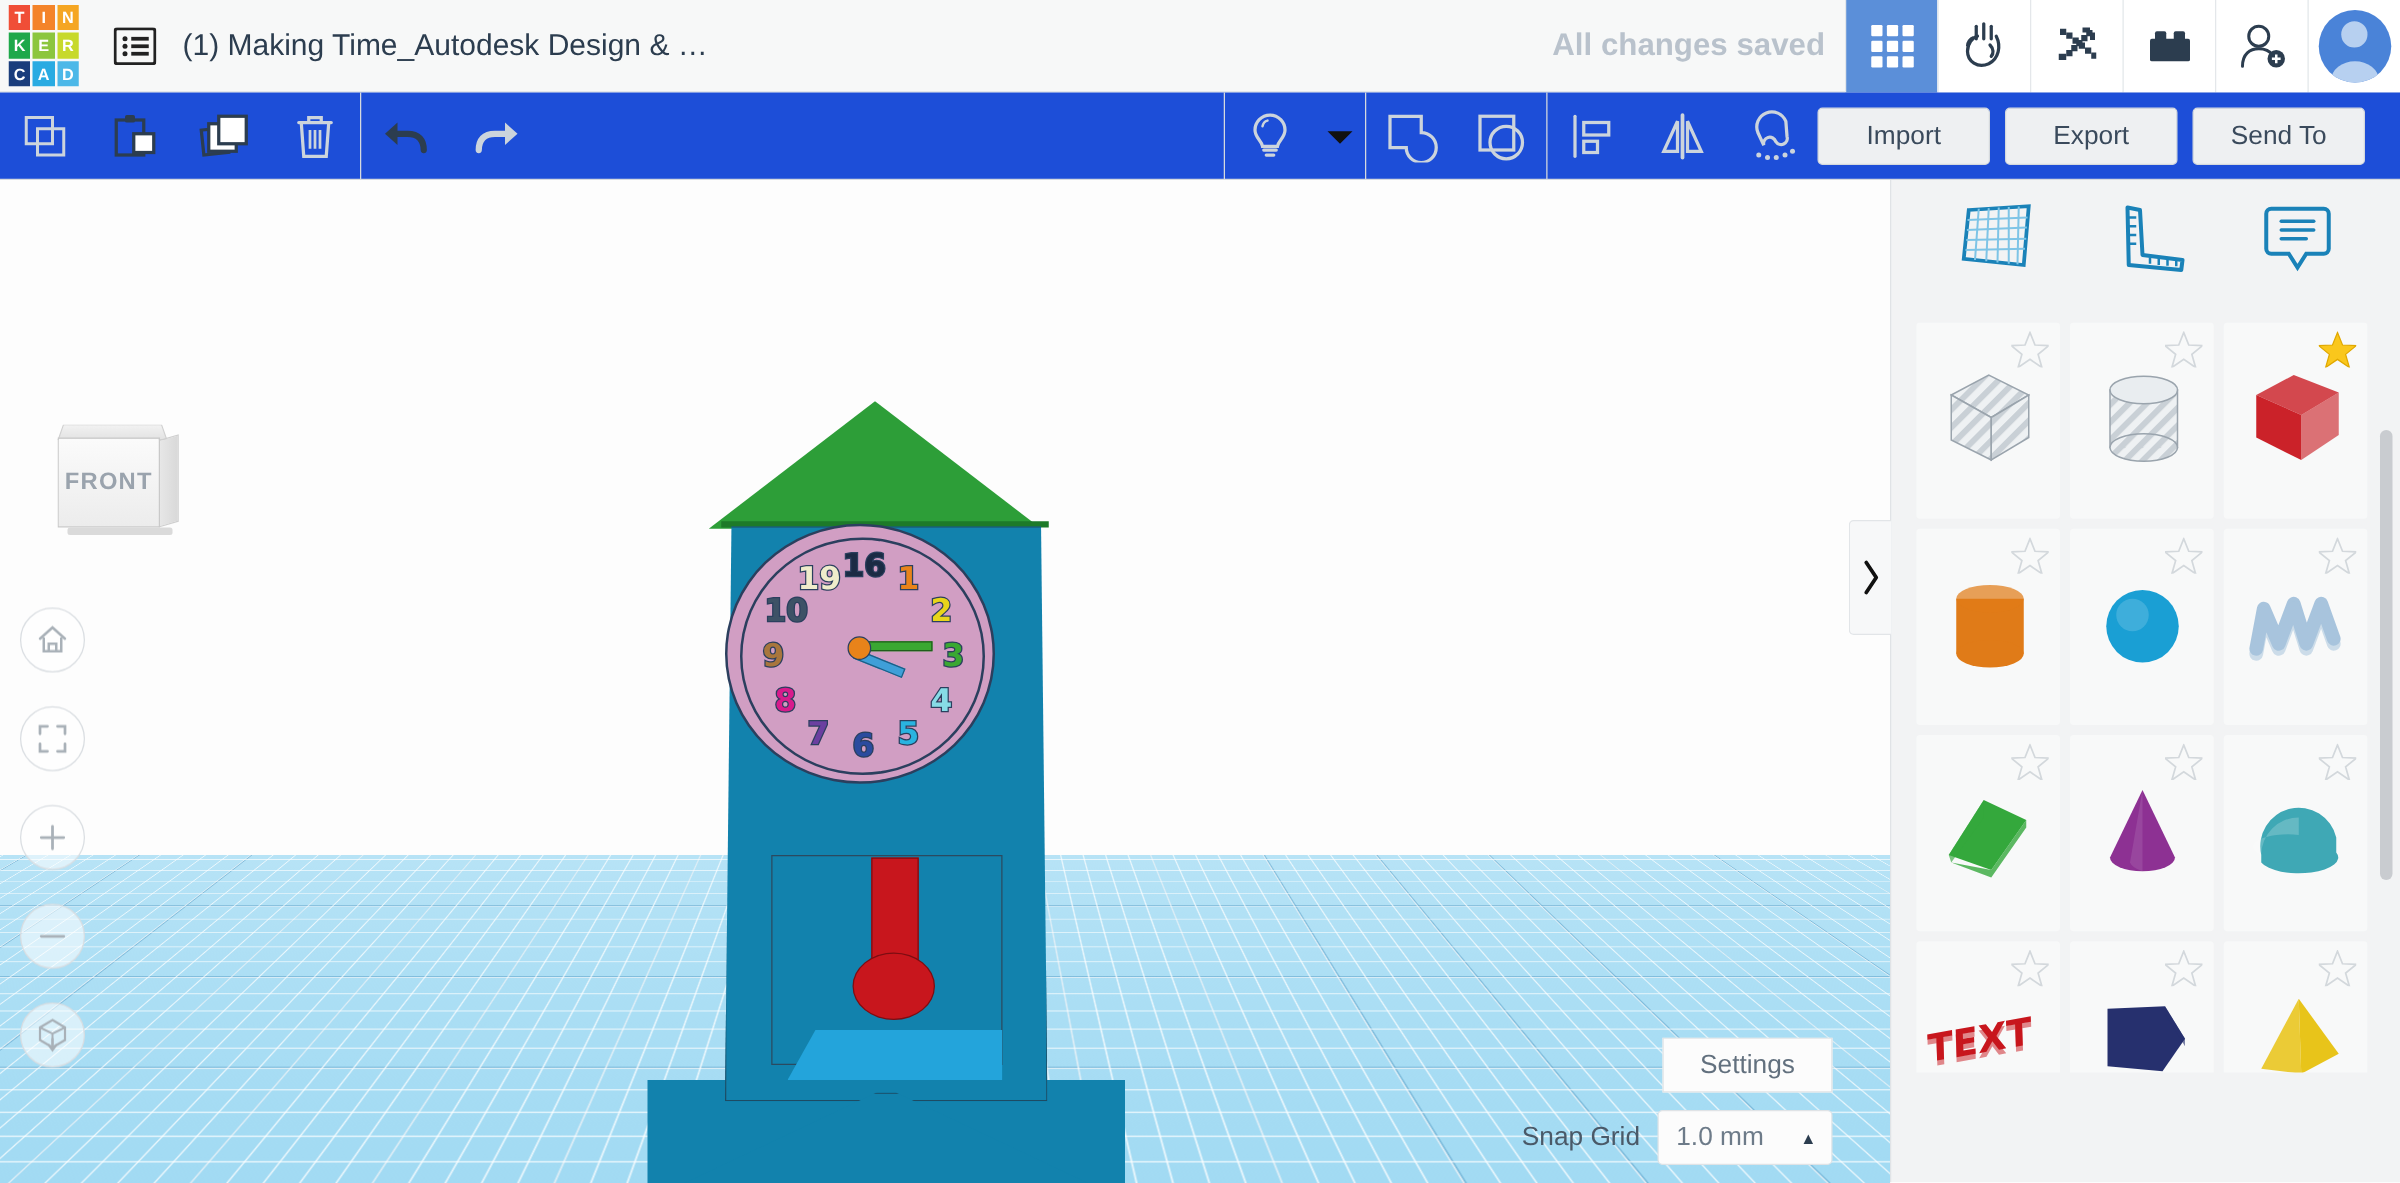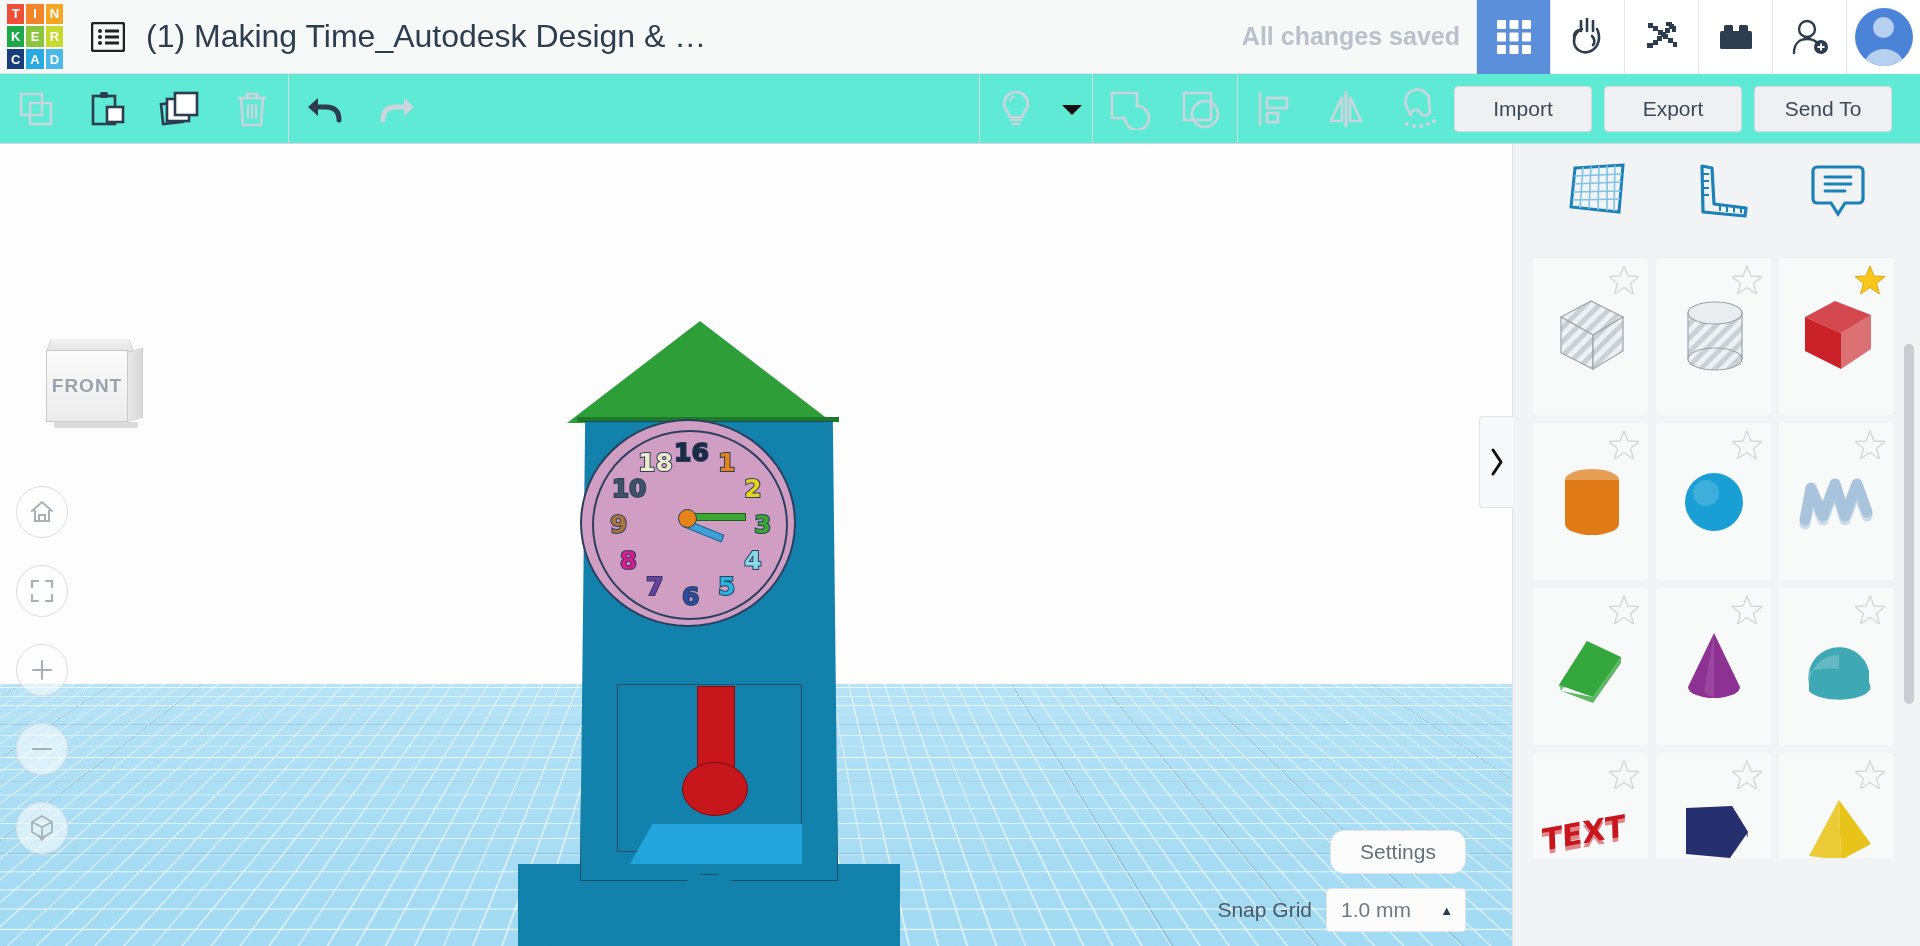--- a/index.html
+++ b/index.html
@@ -29,21 +29,21 @@
     font-family: "Liberation Sans", sans-serif;
     line-height: 1;
   }
   .menu-btn {
     width: 44px; height: 44px; margin-left: 20px;
     display: flex; align-items: center; justify-content: center;
     cursor: pointer;
   }
   .doc-title {
     margin-left: 16px;
-    font-size: 32px; color: #2c3d4f; font-weight: 500;
+    font-size: 24px; color: #2c3d4f; font-weight: 500;
     white-space: nowrap;
   }
   .saved-status {
     margin-left: auto; margin-right: 16px;
     font-size: 25px; color: #b9c2cc;
     white-space: nowrap;
     font-weight: bold;
   }
   .top-icons { display: flex; height: 74px; align-items: stretch; }
   .top-icon {
@@ -69,21 +69,21 @@
   }
   .avatar::after {
     content: ""; position: absolute; left: 50%; bottom: -13px;
     width: 38px; height: 30px; margin-left: -19px;
     border-radius: 50% 50% 0 0; background: #b7d0f0;
   }
 
   
   .toolbar {
     position: absolute; top: 74px; left: 0; width: 1920px; height: 70px;
-    background: #5eead4; border-bottom: 1px solid #d6dade;
+    background: #1d4ed8; border-bottom: 1px solid #d6dade;
     display: flex; align-items: center;
   }
   .tb-group { display: flex; align-items: center; height: 70px; }
   .tb-btn {
     width: 72px; height: 70px;
     display: flex; align-items: center; justify-content: center;
     cursor: pointer;
   }
   .tb-sep { width: 1px; height: 70px; background: #d6dade; }
   .tb-caret { width: 40px; height: 70px; display:flex; align-items:center; justify-content:center; cursor:pointer;}
@@ -149,21 +149,21 @@
     width: 52px; height: 52px; border-radius: 50%;
     border: 1.5px solid #d9dde1; background: rgba(255,255,255,.55);
     display: flex; align-items: center; justify-content: center;
     cursor: pointer;
   }
 
   
   .settings-btn {
     position: absolute; right: 46px; bottom: 72px;
     width: 136px; height: 44px;
-    background: #fcfcfc; border: 1px solid #e0e3e6; border-radius: 14px;
+    background: #fcfcfc; border: 1px solid #e0e3e6; border-radius: 0;
     display: flex; align-items: center; justify-content: center;
     font-size: 21px; color: #62707e; cursor: pointer;
   }
   .snap-row {
     position: absolute; right: 46px; bottom: 14px;
     display: flex; align-items: center; gap: 14px; justify-content: flex-end;
   }
   .snap-label { font-size: 21px; color: #4a5968; }
   .snap-select {
     width: 140px; height: 44px;
@@ -539,21 +539,21 @@
             <div class="num" style="color: rgb(232, 131, 26); left: 136px; top: 28.6462px;">1</div>
             <div class="num" style="color: rgb(232, 213, 26); left: 162.354px; top: 55px;">2</div>
             <div class="num" style="color: rgb(58, 168, 50); left: 172px; top: 91px;">3</div>
             <div class="num" style="color: rgb(135, 219, 230); left: 162.354px; top: 127px;">4</div>
             <div class="num" style="color: rgb(41, 179, 224); left: 136px; top: 153.354px;">5</div>
             <div class="num" style="color: rgb(43, 75, 158); left: 100px; top: 163px;">6</div>
             <div class="num" style="color: rgb(107, 63, 160); left: 64px; top: 153.354px;">7</div>
             <div class="num" style="color: rgb(216, 27, 140); left: 37.6462px; top: 127px;">8</div>
             <div class="num" style="color: rgb(168, 118, 61); left: 28px; top: 91px;">9</div>
             <div class="num" style="color: rgb(61, 82, 102); left: 29.6462px; top: 55px;">10</div>
-            <div class="num" style="color: rgb(239, 236, 203); left: 56px; top: 28.6462px;">18</div>
+            <div class="num" style="color: rgb(239, 236, 203); left: 56px; top: 28.6462px;">19</div>
           </div>
         <div class="hand-hour"></div>
         <div class="hand-min"></div>
         <div class="hand-pivot"></div>
       </div>
     </div>
 
     <div class="viewcube">
       <div class="vc-top"></div>
       <div class="vc-side"></div>

